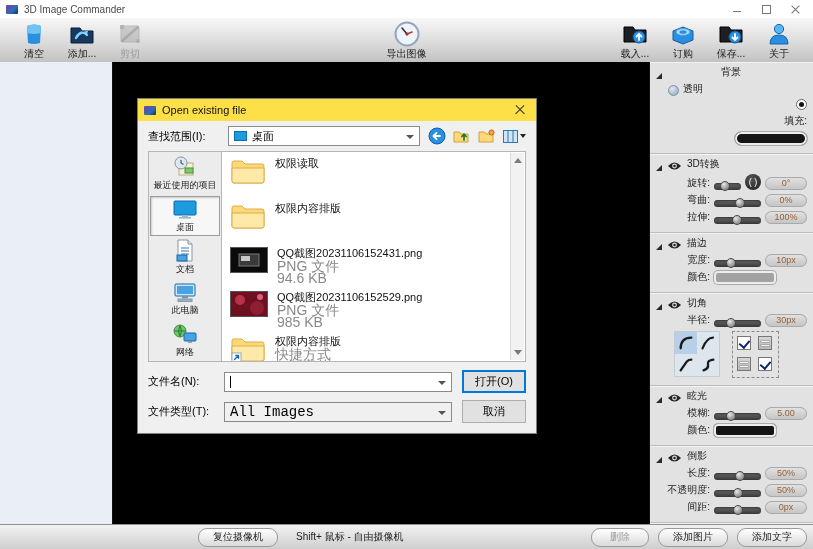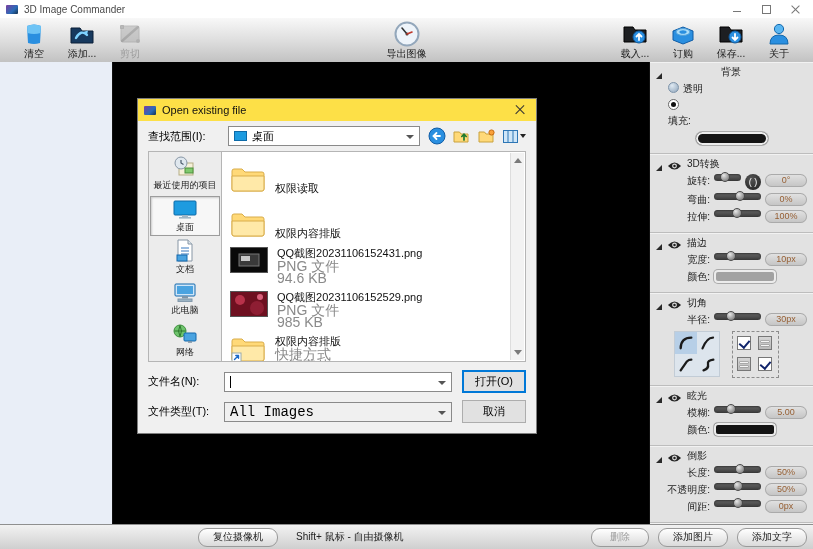--- a/index.html
+++ b/index.html
@@ -32,21 +32,21 @@
   .canvas{flex:1;background:#000;position:relative;}
 
   
   .rpanel{width:163px;background:#e2e2e2;font-size:10px;color:#1a1a1a;overflow:hidden;border-left:1px solid #111;}
   .sect{border-bottom:1px solid #bdbdbd;box-shadow:inset 0 1px 0 #f2f2f2;padding:3px 4px 5px 4px;}
   .shead{display:flex;align-items:flex-end;gap:5px;height:14px;margin-bottom:2px;}
   .tri{width:0;height:0;border-bottom:6px solid #2a2a2a;border-left:6px solid transparent;flex:none;margin-left:2px;}
   .eye{flex:none;display:flex;}
   .stitle{color:#222;}
   .shead.centered .stitle{flex:1;text-align:center;margin-right:14px;}
-  .prow{display:flex;align-items:flex-start;margin:3px 2px 3px 0;gap:4px;}
+  .prow{display:flex;align-items:flex-end;margin:3px 2px 3px 0;gap:4px;}
   .plabel{width:56px;text-align:right;flex:none;color:#222;}
   .slider{flex:1;height:7px;border-radius:4px;background:linear-gradient(#6a6a6a,#383838);
           box-shadow:inset 0 1px 2px rgba(0,0,0,.5);position:relative;}
   .thumb{position:absolute;top:-2px;width:10px;height:10px;margin-left:-5px;border-radius:50%;
          background:radial-gradient(circle at 35% 30%,#e8e8e8,#9a9a9a 60%,#6f6f6f);border:1px solid #4a4a4a;box-sizing:border-box;}
   .pval{width:42px;flex:none;height:13px;line-height:13px;text-align:center;font-size:9px;color:#965f33;
         background:linear-gradient(#e3e3e3,#c3c3c3);border-radius:7px;box-shadow:inset 0 0 0 1px #aaa;}
   .rotbtn{flex:none;width:16px;height:16px;border-radius:50%;background:radial-gradient(circle at 40% 30%,#555,#1d1d1d);
           color:#fff;font-size:9px;line-height:16px;text-align:center;}
   .radio{width:11px;height:11px;border-radius:50%;flex:none;box-sizing:border-box;}
@@ -100,21 +100,21 @@
   .placesbar{width:74px;background:#ececec;border:1px solid #b5b5b5;display:flex;flex-direction:column;align-items:center;padding-top:2px;gap:1px;box-sizing:border-box;}
   .place{width:70px;height:41px;display:flex;flex-direction:column;align-items:center;justify-content:center;gap:1px;
          font-size:9px;color:#222;border:1px solid transparent;box-sizing:border-box;}
   .place.sel{background:#f7f7f7;border:1px solid #9c9c9c;box-shadow:inset 1px 1px 2px rgba(0,0,0,.18);}
   .filelist{flex:1;background:#fff;border:1px solid #b5b5b5;border-left:none;position:relative;overflow:hidden;padding:5px 18px 0 8px;box-sizing:border-box;}
   .frow{display:flex;gap:9px;margin-bottom:7px;}
   .frow .ficon{flex:none;}
   .fmeta{display:flex;flexdirection:column;flex-direction:column;justify-content:center;}
   .fname{font-size:11px;color:#111;line-height:13px;}
   .fsub{font-size:14px;color:#8a8a8a;line-height:12px;}
-  .frow.folder-row{align-items:flex-end;height:38px;}
+  .frow.folder-row{align-items:flex-start;height:38px;}
   .scrollbar{position:absolute;top:1px;bottom:1px;right:1px;width:13px;background:#f2f2f2;border-left:1px solid #ddd;}
   .sb-up,.sb-dn{position:absolute;left:3px;width:0;height:0;border-left:4px solid transparent;border-right:4px solid transparent;}
   .sb-up{top:5px;border-bottom:5px solid #7a7a7a;}
   .sb-dn{bottom:5px;border-top:5px solid #7a7a7a;}
   .dlg-footer{flex:none;padding:8px 10px 10px;display:grid;grid-template-columns:66px 1fr 64px;gap:7px 10px;align-items:center;}
   .caret{width:1px;height:12px;background:#000;}
   .dlg-btn{height:21px;font-size:11px;background:#e1e1e1;border:1px solid #adadad;display:flex;align-items:center;justify-content:center;}
   .dlg-btn.primary{border:1px solid #0078d7;box-shadow:inset 0 0 0 1px #0078d7;}
   .ft-combo{font-size:14px;}
 </style>

